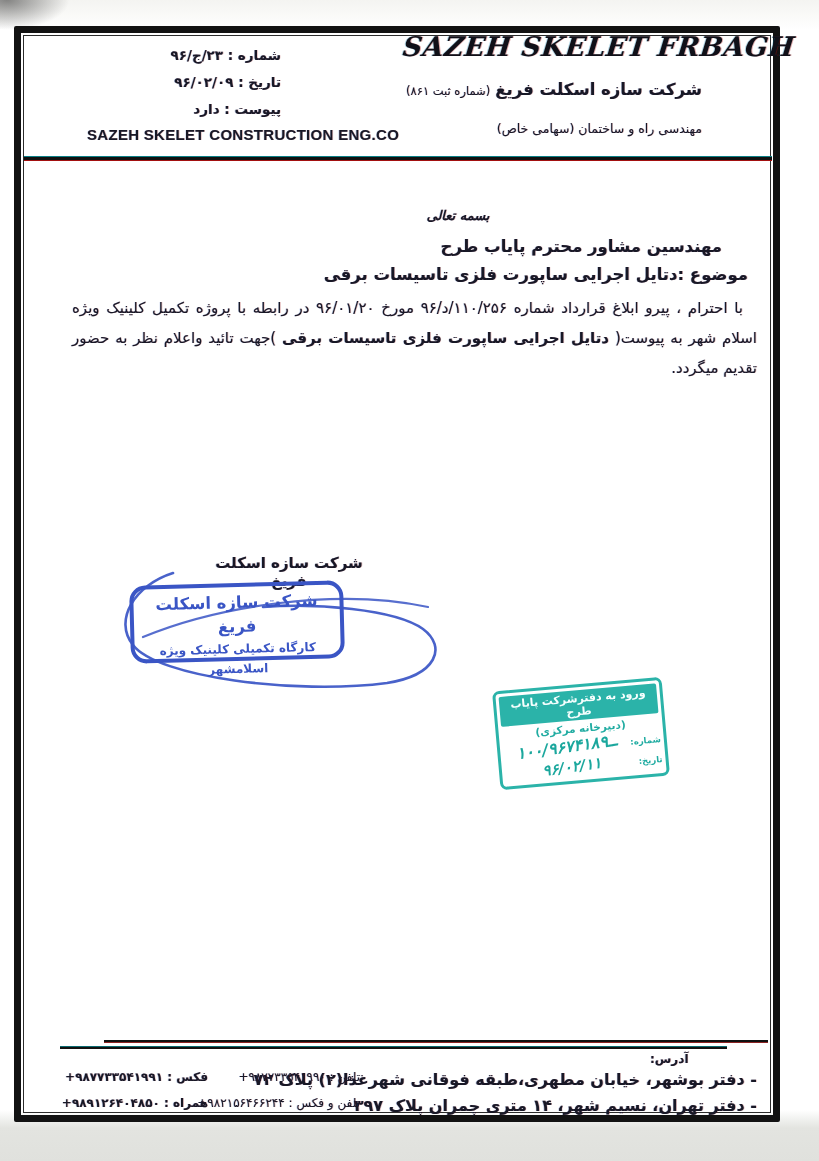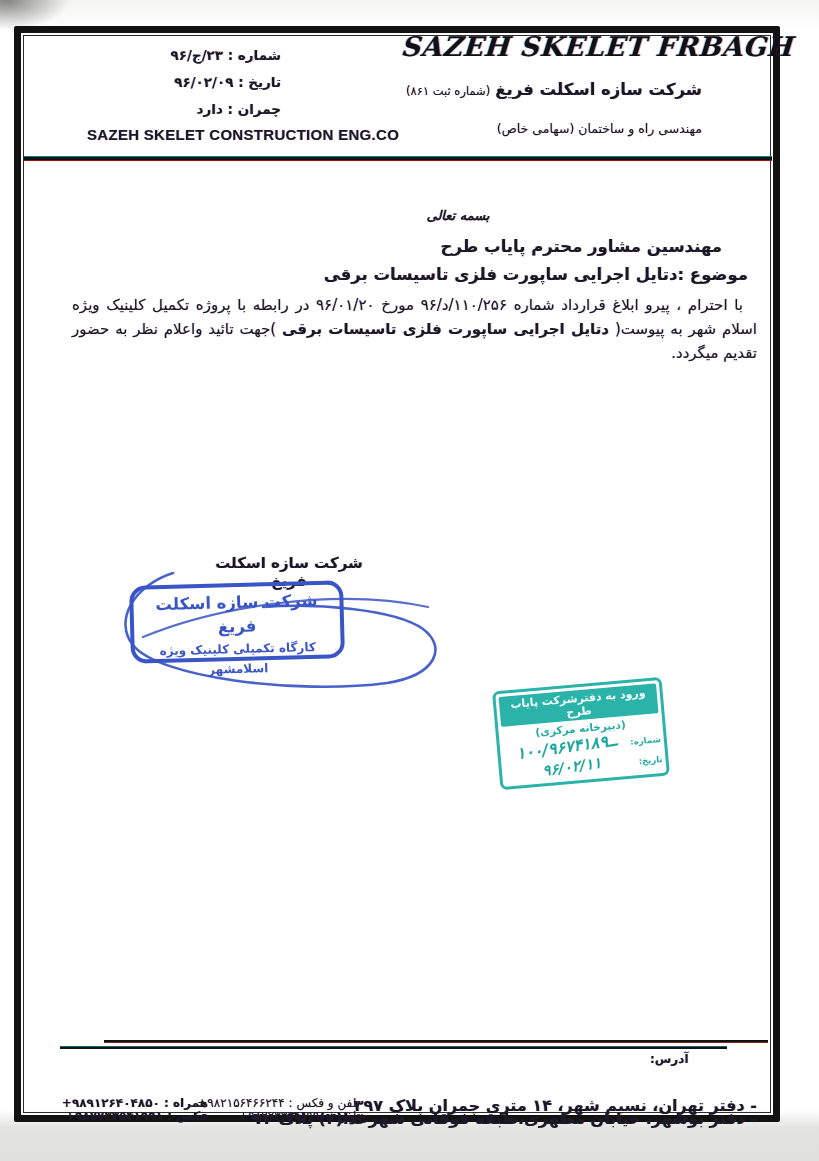--- a/index.html
+++ b/index.html
@@ -24,21 +24,21 @@
   .fa-name .big{font-size:16.5px;font-weight:700;}
   .fa-name .small{font-size:11.5px;font-weight:400;}
   .fa-field{left:430px;top:121px;width:272px;text-align:right;font-size:12.5px;}
   .en-name{left:87px;top:126px;font-size:15px;font-weight:700;letter-spacing:.3px;font-family:"Liberation Sans","DejaVu Sans",sans-serif;}
   .hrule{left:24px;top:156px;width:748px;height:5px;
     background:linear-gradient(180deg,#0a7f86 0 1px,#101010 1px 4px,#a31010 4px 5px);}
   
   .bism{left:403px;top:208px;width:110px;text-align:center;font-size:13px;font-weight:700;font-style:italic;}
   .recipient{left:420px;top:237px;width:302px;text-align:right;font-size:16.5px;font-weight:700;}
   .subject{left:380px;top:265px;width:368px;text-align:right;font-size:16.5px;font-weight:700;white-space:nowrap;}
-  .para{left:72px;top:293px;width:685px;font-size:15px;line-height:24px;text-align:justify;text-indent:14px;font-weight:500;}
+  .para{left:72px;top:293px;width:685px;font-size:15px;line-height:30px;text-align:justify;text-indent:14px;font-weight:500;}
   .para b{font-weight:700;}
   
   .typed-name{left:203px;top:554px;width:172px;text-align:center;font-size:15px;font-weight:700;}
   .stamp-blue{left:130px;top:583px;width:206px;height:66px;border:4px solid #3a55c5;border-radius:16px;
     transform:rotate(-1.5deg);color:#3a55c5;text-align:center;padding-top:4px;box-sizing:content-box;}
   .stamp-blue .l1{font-size:16.5px;font-weight:700;line-height:24px;}
   .stamp-blue .l2{font-size:12px;font-weight:700;line-height:20px;}
   .sig-svg{left:95px;top:545px;pointer-events:none;}
   .stamp-teal{left:496px;top:684px;width:170px;border:3px solid #2bb3a9;border-radius:7px;
     transform:rotate(-5deg);color:#21aca2;text-align:center;padding:3px 3px 5px 3px;box-sizing:border-box;}
@@ -49,36 +49,36 @@
   .trow .hand{flex:1 1 auto;font-size:16px;font-style:italic;font-weight:700;letter-spacing:1px;
     color:#1ba79d;transform:rotate(-3deg);white-space:nowrap;}
   .trow .hand2{font-size:15px;}
   
   .frule-a{left:104px;top:1040px;width:664px;height:3px;background:linear-gradient(180deg,#101010 0 2px,#8c2323 2px 3px);}
   .frule-b{left:60px;top:1046px;width:667px;height:3px;background:linear-gradient(180deg,#0a6a70 0 1px,#101010 1px 3px);}
   .addr-label{left:650px;top:1052px;width:100px;text-align:left;font-size:12px;font-weight:700;}
   .addr-col{width:382px;left:375px;font-size:16px;font-weight:700;white-space:nowrap;}
   .tel-col{width:148px;left:212px;text-align:right;font-size:12px;font-weight:400;white-space:nowrap;}
   .fax-col{width:160px;left:48px;text-align:right;font-size:12px;font-weight:700;white-space:nowrap;}
-  .row1{top:1070px;margin-top:39px;} .row2{top:1096px;}
+  .row1{top:1070px;} .row2{top:1096px;}
 </style>
 </head>
 <body>
 
 <div id="canvas">
 
   <div class="abs corner-smudge"></div>
   <div class="abs frame">
     <div class="frame-inner"></div>
   </div>
 
   <div class="abs meta rtl ink">
     <div><span>شماره :</span> <span>۲۳/ج/۹۶</span></div>
     <div><span>تاریخ :</span> <span>۹۶/۰۲/۰۹</span></div>
-    <div><span>چمران :</span> <span>دارد</span></div>
+    <div><span>پیوست :</span> <span>دارد</span></div>
   </div>
 
   <div class="abs logo">SAZEH SKELET FRBAGH</div>
   <div class="abs fa-name rtl ink">
     <span class="big">شرکت سازه اسکلت فریغ</span>
     <span class="small">(شماره ثبت ۸۶۱)</span>
   </div>
   <div class="abs en-name ink">SAZEH SKELET CONSTRUCTION ENG.CO</div>
   <div class="abs fa-field rtl ink">مهندسی راه و ساختمان (سهامی خاص)</div>
   <div class="abs hrule"></div>

